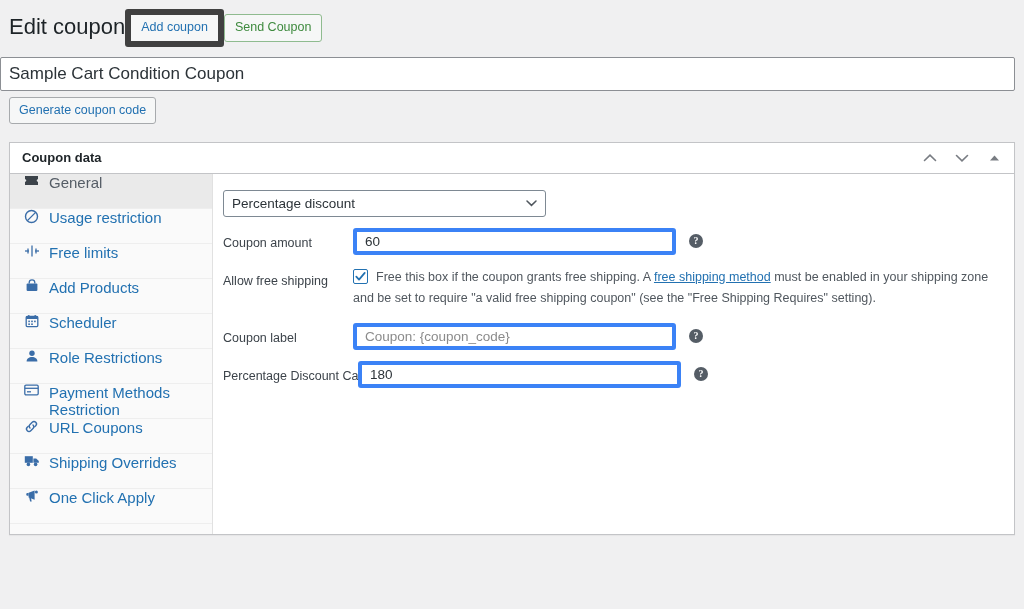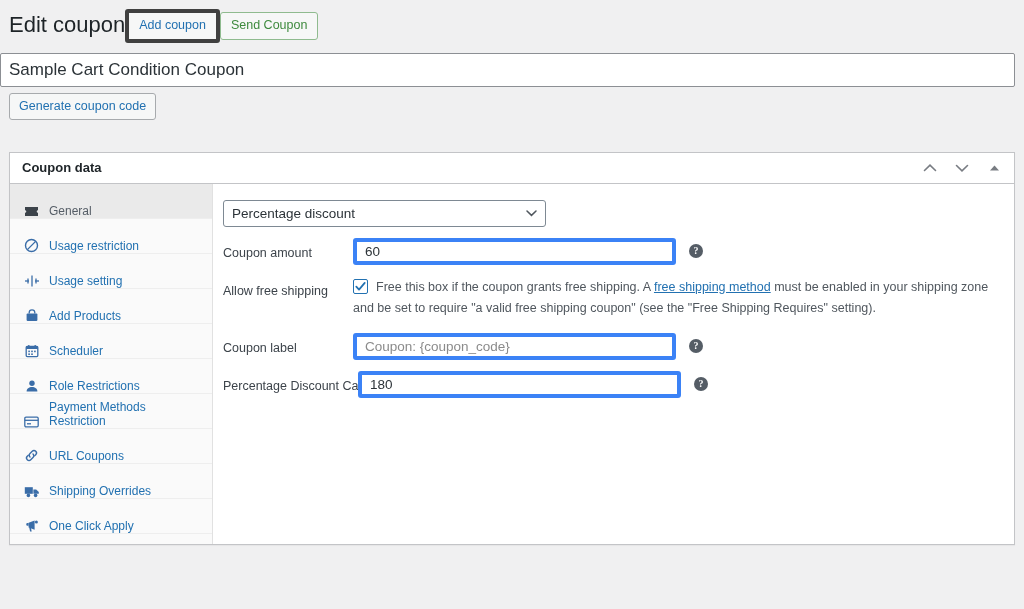--- a/index.html
+++ b/index.html
@@ -19,21 +19,21 @@
   }
   .page-title {
     font-size: 22px; font-weight: 400; color: #1d2327;
     line-height: 1.3; margin: 0; white-space: nowrap;
   }
   .btn {
     font-size: 12.5px; line-height: 1; padding: 6px 10px 7px;
     border-radius: 3px; background: #f6f7f7; cursor: pointer;
     white-space: nowrap; display: inline-block;
   }
-  .btn-add { color: #2271b1; border: 4px solid #404040; background: #f6f7f7; }
+  .btn-add { color: #2271b1; border: 6px solid #404040; background: #f6f7f7; }
   .btn-send { color: #3e8a3e; border: 1px solid #8fbb8f; background: #f6f7f7; }
 
   
   .title-input-wrap { padding: 10px 9px 0 0; }
   .title-input {
     width: 100%; height: 34px;
     font-size: 17px; color: #2c3338;
     padding: 3px 8px;
     border: 1px solid #8c8f94; border-radius: 2px;
     background: #fff; outline: none;
@@ -66,21 +66,21 @@
   .resize-grip i {
     position: absolute; right: 1px; display: block;
     height: 1px; background: #a0a0a0;
   }
   .resize-grip i:nth-child(1) { bottom: 1px; width: 11px; }
   .resize-grip i:nth-child(2) { bottom: 4px; width: 8px; }
   .resize-grip i:nth-child(3) { bottom: 7px; width: 5px; }
 
   
   .panel {
-    margin: 32px 9px 0 9px;
+    margin: 18px 9px 0 9px;
     border: 1px solid #c3c4c7;
     background: #fff;
     box-shadow: 0 1px 1px rgba(0,0,0,.04);
   }
   .panel-head {
     display: flex; align-items: center;
     height: 31px; padding: 0 10px 0 12px;
     border-bottom: 1px solid #c3c4c7;
     background: #fff;
   }
@@ -95,24 +95,24 @@
   .panel-body { display: flex; min-height: 360px; }
 
   
   .tabs {
     width: 203px; flex: 0 0 203px;
     background: #fafafa;
     border-right: 1px solid #e1e1e1;
     padding-bottom: 10px;
   }
   .tab {
-    display: flex; align-items: flex-end;
+    display: flex; align-items: flex-start;
     height: 35px; padding: 0 10px 0 13px;
     border-bottom: 1px solid #eeeeee;
-    font-size: 12px; color: #2271b1; cursor: pointer;
+    font-size: 15px; color: #2271b1; cursor: pointer;
   }
   .tab .ti {
     width: 17px; flex: 0 0 17px; margin-right: 9px;
     display: flex; align-items: center; justify-content: center;
     color: #3a6da8;
   }
   .tab .ti svg { display: block; }
   .tab.active {
     background: #eaeaea; color: #555d66; font-weight: 400;
   }
@@ -244,21 +244,21 @@
         <div class="tab">
           <span class="ti">
             <svg width="16" height="14" viewBox="0 0 16 14">
                 <line x1="8" y1="1.5" x2="8" y2="12.5" stroke="currentColor" stroke-width="1.3"></line>
                 <line x1="1" y1="7" x2="5" y2="7" stroke="currentColor" stroke-width="1.3"></line>
                 <line x1="11" y1="7" x2="15" y2="7" stroke="currentColor" stroke-width="1.3"></line>
                 <line x1="4" y1="4.5" x2="4" y2="9.5" stroke="currentColor" stroke-width="1.3"></line>
                 <line x1="12" y1="4.5" x2="12" y2="9.5" stroke="currentColor" stroke-width="1.3"></line>
               </svg>
           </span>
-          <span>Usage setting</span>
+          <span>Free limits</span>
         </div>
 
         <div class="tab">
           <span class="ti">
             <svg width="14" height="14" viewBox="0 0 14 14">
                 <path d="M4.2 4.5V3.6a2.8 2.8 0 015.6 0v.9" fill="none" stroke="currentColor" stroke-width="1.3"></path>
                 <rect x="1.6" y="4.5" width="10.8" height="7.6" rx="1" fill="currentColor"></rect>
               </svg>
           </span>
           <span>Add Products</span>

